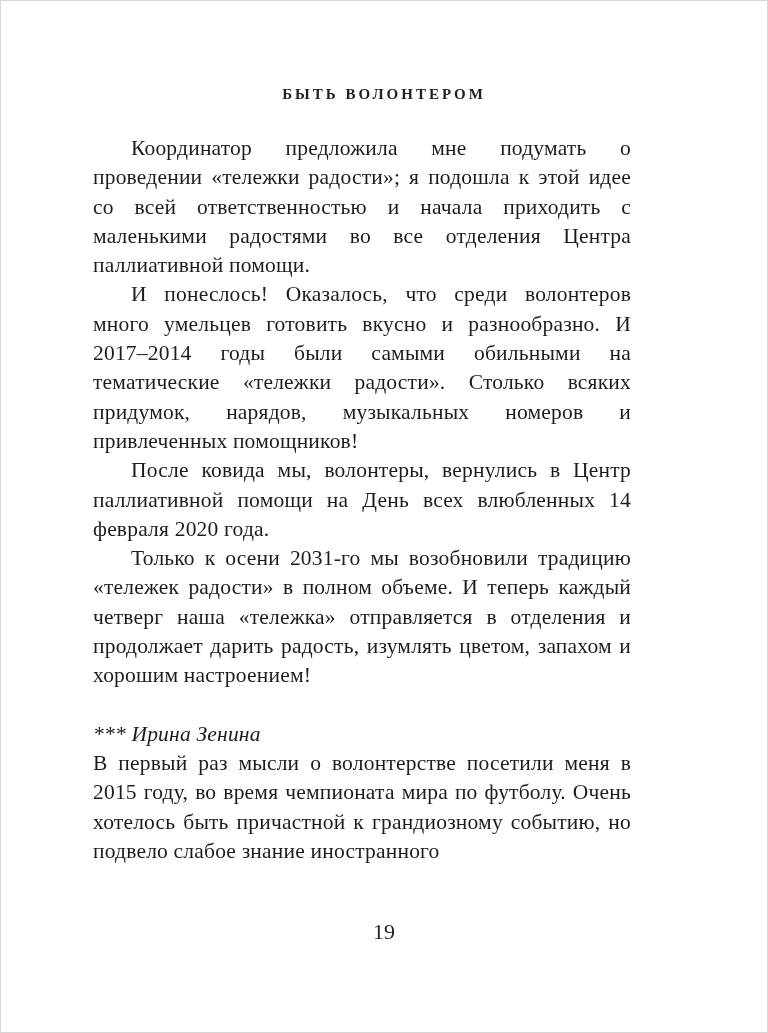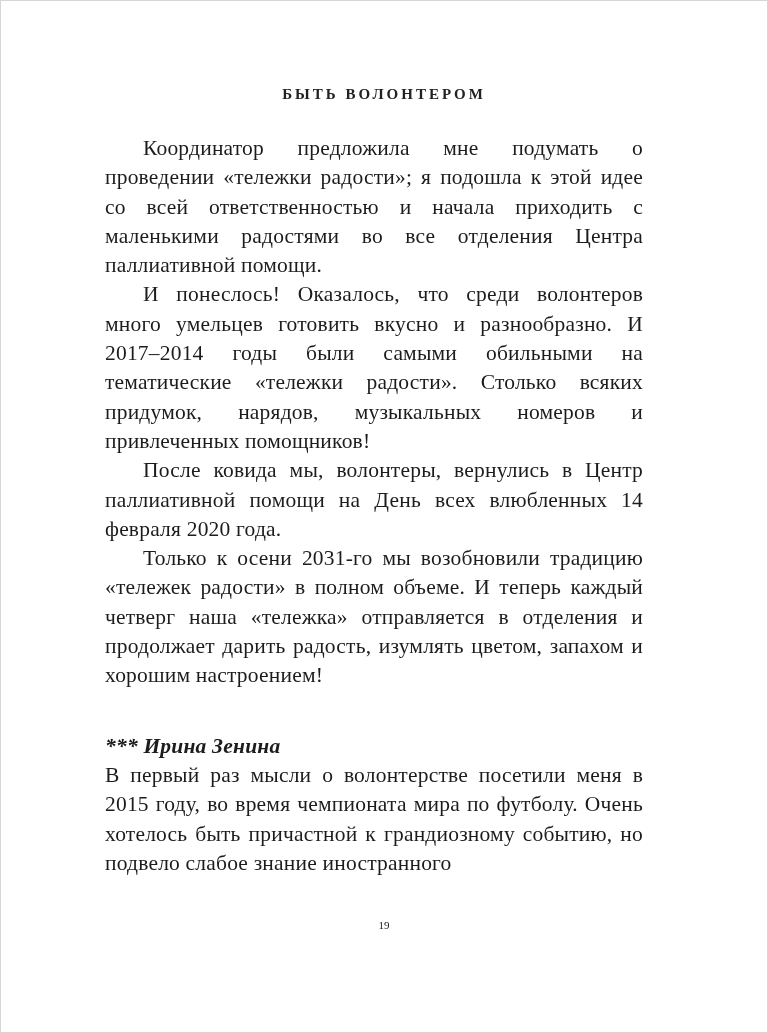--- a/index.html
+++ b/index.html
@@ -27,48 +27,48 @@
       text-align: center;
       font-size: 15px;
       font-weight: 700;
       letter-spacing: 3px;
       color: #222;
       margin-top: 12px;
     }
     .text-block {
       position: absolute;
       top: 133px;
-      left: 104px;
+      left: 92px;
       width: 538px;
       font-size: 21.5px;
       line-height: 29.3px;
       text-align: justify;
       letter-spacing: 0.2px;
     }
     .text-block p {
       margin: 0;
       padding: 0;
       text-indent: 38px;
     }
     .text-block p.section-heading {
-      margin-top: 41px;
+      margin-top: 29px;
       text-indent: 0;
-      font-weight: 700;
+      font-weight: 400;
       font-style: italic;
     }
     .text-block p.no-indent {
       text-indent: 0;
     }
     .page-number {
       position: absolute;
       top: 918px;
       left: 0;
       width: 100%;
       text-align: center;
-      font-size: 11px;
+      font-size: 22px;
       color: #222;
     }
   </style>
 </head>
 <body>
 
 <div class="page">
 
   <div class="running-header">БЫТЬ ВОЛОНТЕРОМ</div>
 

